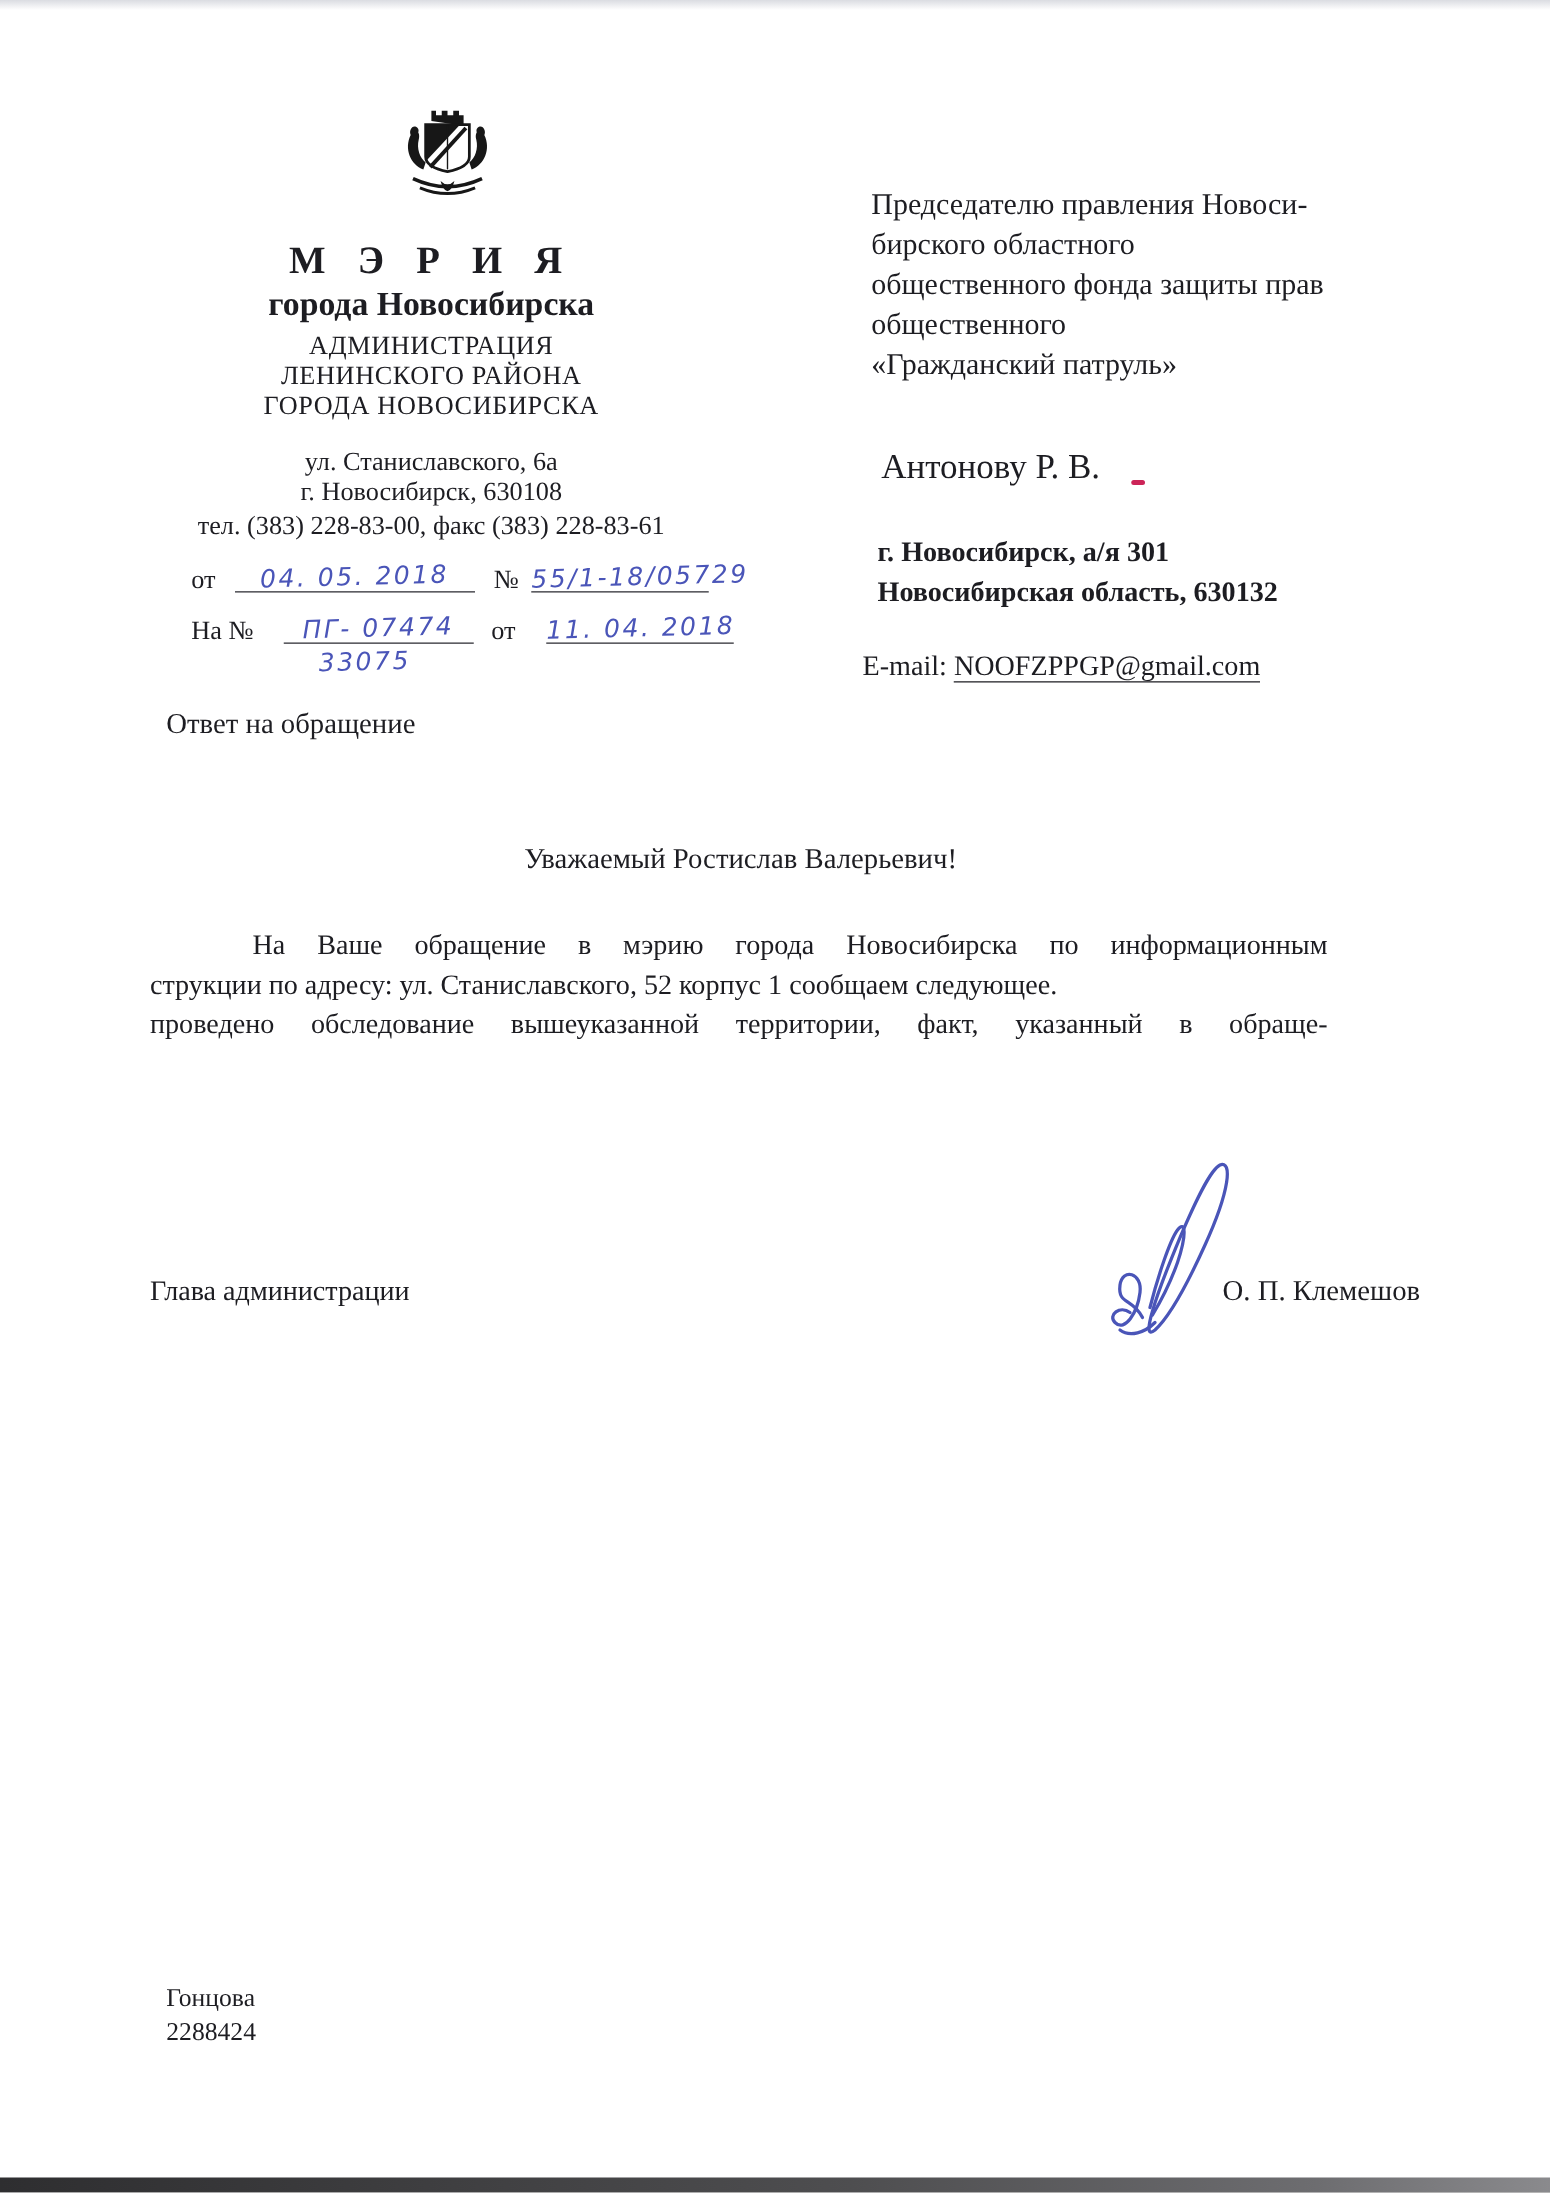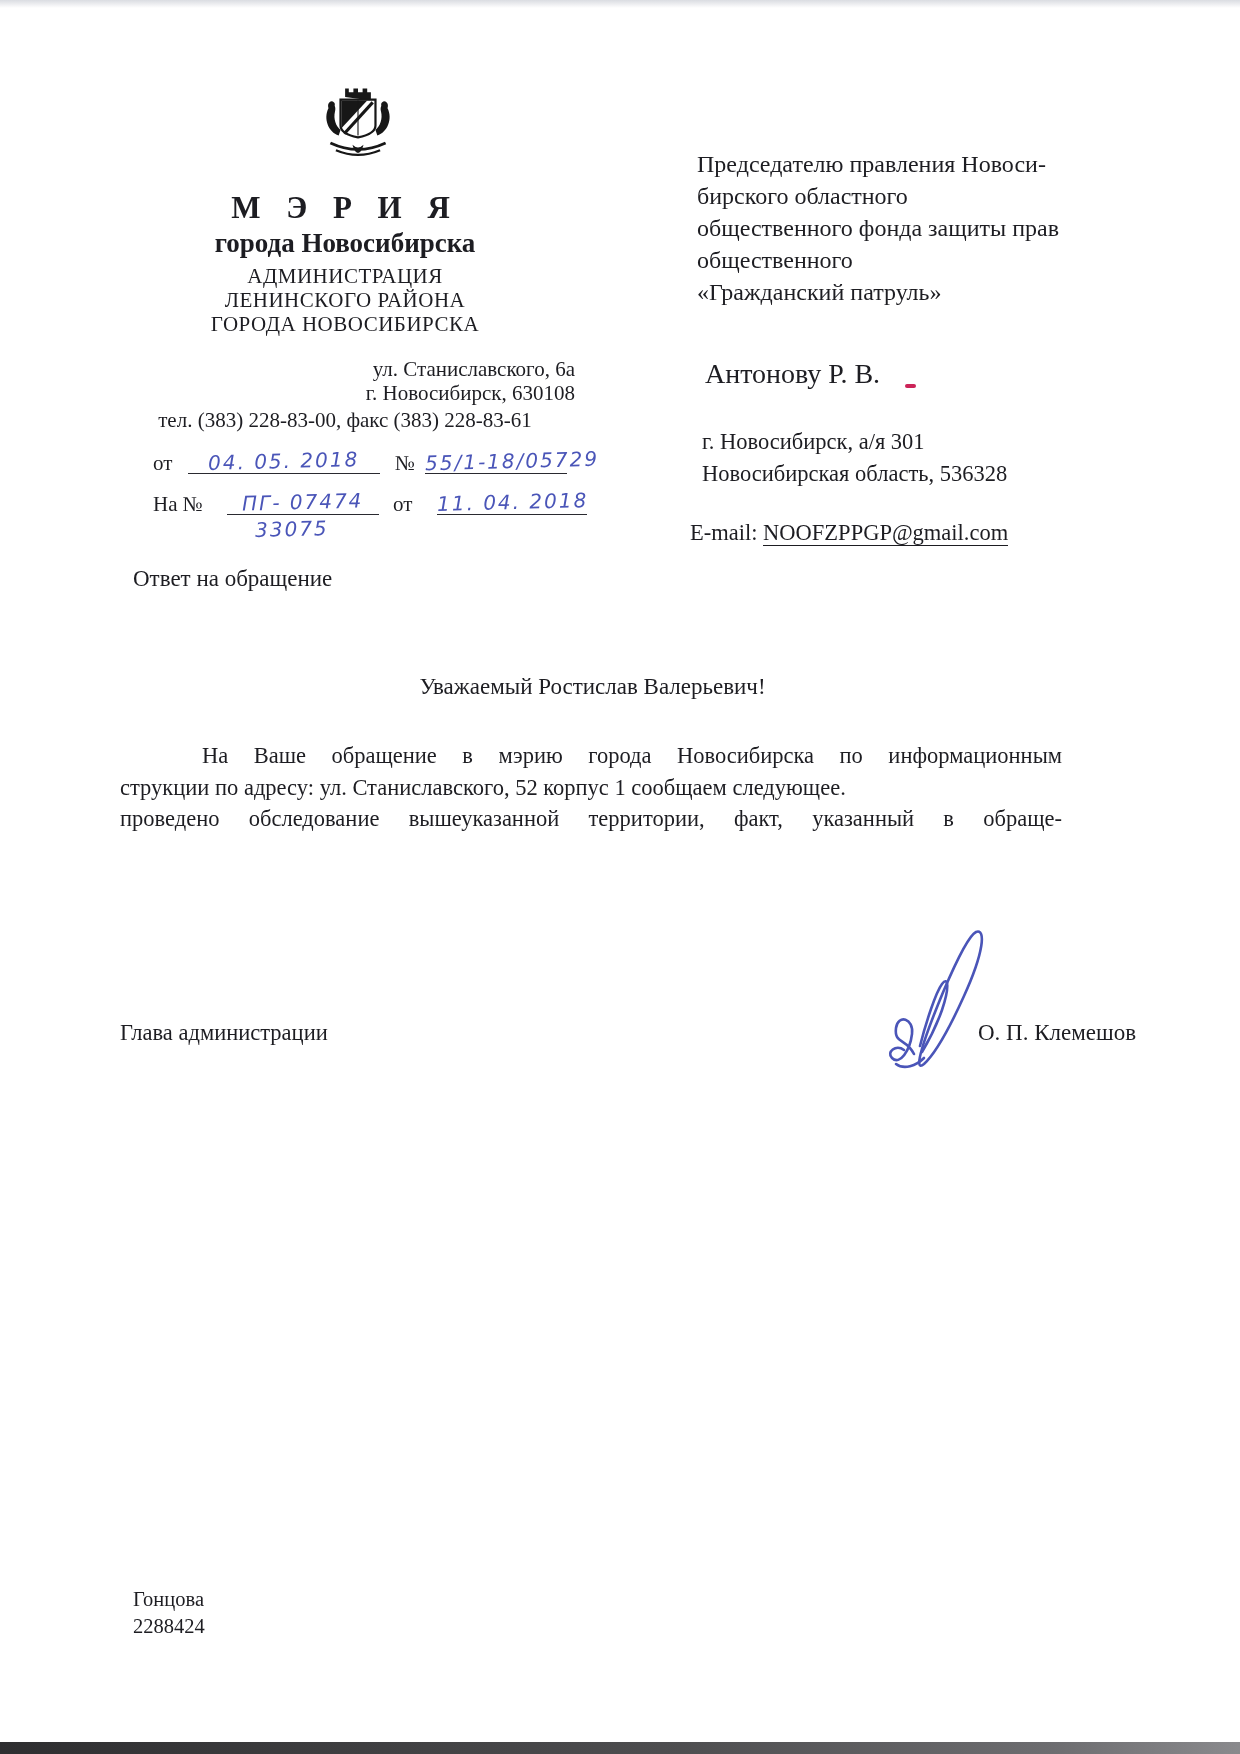--- a/index.html
+++ b/index.html
@@ -15,21 +15,21 @@
     background:linear-gradient(to bottom,rgba(150,155,170,.35),rgba(255,255,255,0));}
   .scan-bottom{left:0;top:1742px;width:1240px;height:12px;
     background:linear-gradient(to right,#2e2e30,#4e4e50 55%,#6d6d70 85%,#8a8a8d);}
   
   .letterhead{left:115px;top:0;width:460px;text-align:center;}
   .emblem{position:absolute;left:197px;top:84px;width:92px;height:92px;}
   .org-title{position:absolute;left:0;top:190px;width:100%;font-size:31px;font-weight:bold;letter-spacing:9px;}
   .org-subtitle{position:absolute;left:0;top:228px;width:100%;font-size:27px;font-weight:bold;}
   .dept{position:absolute;left:0;width:100%;font-size:21px;letter-spacing:.5px;}
   .dept1{top:264px;} .dept2{top:288px;} .dept3{top:312px;}
-  .addr{position:absolute;left:0;width:100%;font-size:21px;text-align:right;}
+  .addr{position:absolute;left:0;width:100%;font-size:21px;}
   .addr1{top:357px;} .addr2{top:381px;}
   .phone{position:absolute;left:0;top:408px;width:100%;font-size:21px;}
   
   .ref-row{position:absolute;left:115px;width:470px;height:34px;font-size:21px;}
   .ref-row1{top:446px;} .ref-row2{top:487px;}
   .ref-label{position:absolute;bottom:4px;}
   .ref-line{position:absolute;bottom:6px;border-bottom:1.6px solid #2a2a30;text-align:center;}
   .hand{
     font-family:"DejaVu Sans","Liberation Sans",sans-serif;
     font-style:italic;color:#4a55b8;font-size:20px;letter-spacing:2px;
@@ -38,21 +38,21 @@
   .r1-label1{left:38px;} .r1-line1{left:73px;width:192px;}
   .r1-label2{left:280px;} .r1-line2{left:310px;width:142px;}
   .r2-label1{left:38px;} .r2-line1{left:112px;width:152px;}
   .r2-label2{left:278px;} .r2-line2{left:322px;width:150px;}
   .extra-number{left:255px;top:516px;}
   .subject{left:133px;top:566px;font-size:23px;}
   
   .recipient{left:697px;top:148px;width:400px;font-size:24px;line-height:32px;}
   .recipient-name{left:705px;top:358px;font-size:28px;}
   .red-mark{left:905px;top:384px;width:11px;height:4px;background:#cc2458;border-radius:2px;}
-  .recipient-addr{left:702px;top:426px;width:400px;font-size:22.5px;line-height:32px;}
+  .recipient-addr{left:702px;top:426px;width:400px;font-size:22.5px;line-height:32px;font-weight:bold;}
   .email-line{left:690px;top:520px;font-size:22.5px;}
   .email-underline{border-bottom:1.6px solid #1d1d22;}
   
   .salutation{left:120px;top:674px;width:945px;text-align:center;font-size:23px;}
   .body-text{left:120px;top:740px;width:942px;font-size:22.5px;}
   .bl{line-height:31.6px;white-space:nowrap;}
   .bl.just{white-space:normal;text-align:justify;text-align-last:justify;}
   .bl.indent{padding-left:82px;}
   
   .sig-position{left:120px;top:1020px;font-size:22.5px;}
@@ -117,21 +117,21 @@
     <div>Председателю правления Новоси-</div>
     <div>бирского областного</div>
     <div>общественного фонда защиты прав</div>
     <div>общественного</div>
     <div>«Гражданский патруль»</div>
   </div>
   <div class="abs recipient-name">Антонову Р. В.</div>
   <div class="abs red-mark"></div>
   <div class="abs recipient-addr">
     <div>г. Новосибирск, а/я 301</div>
-    <div>Новосибирская область, 536328</div>
+    <div>Новосибирская область, 630132</div>
   </div>
   <div class="abs email-line">
     <span>E-mail:</span>
     <span class="email-underline">NOOFZPPGP@gmail.com</span>
   </div>
 
   <div class="abs salutation">Уважаемый Ростислав Валерьевич!</div>
   <div class="abs body-text">
     <div class="bl just indent">На Ваше обращение в мэрию города Новосибирска по информационным</div>
     <div class="bl">струкции по адресу: ул. Станиславского, 52 корпус 1 сообщаем следующее.</div>

